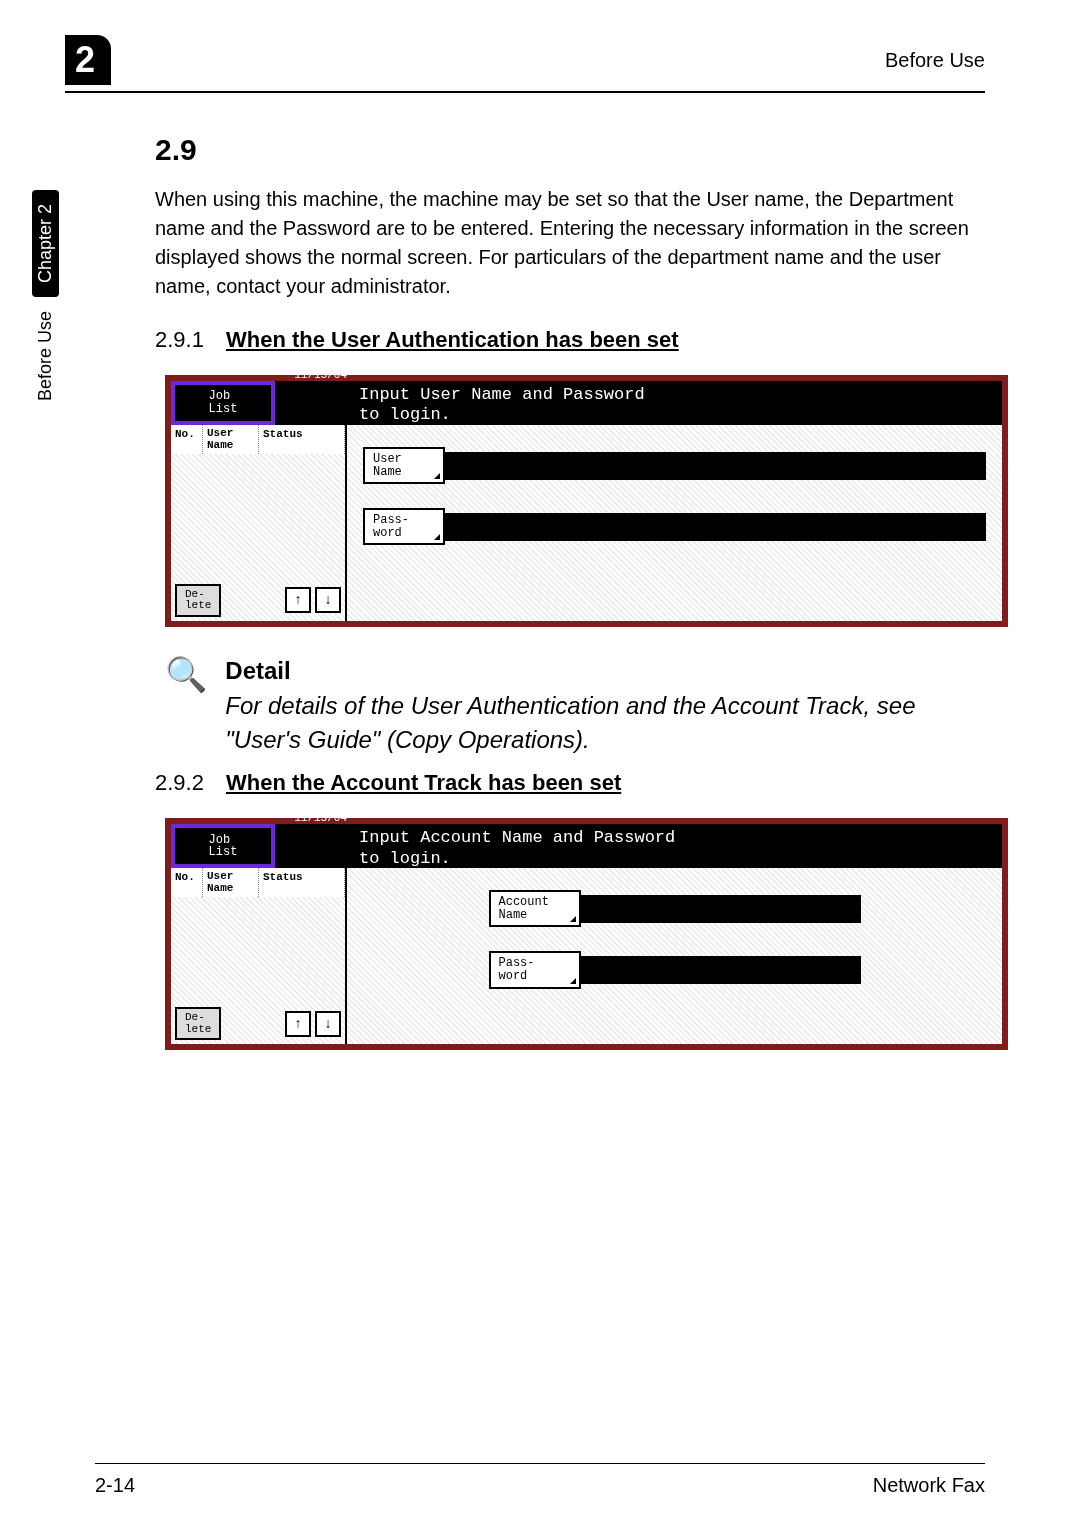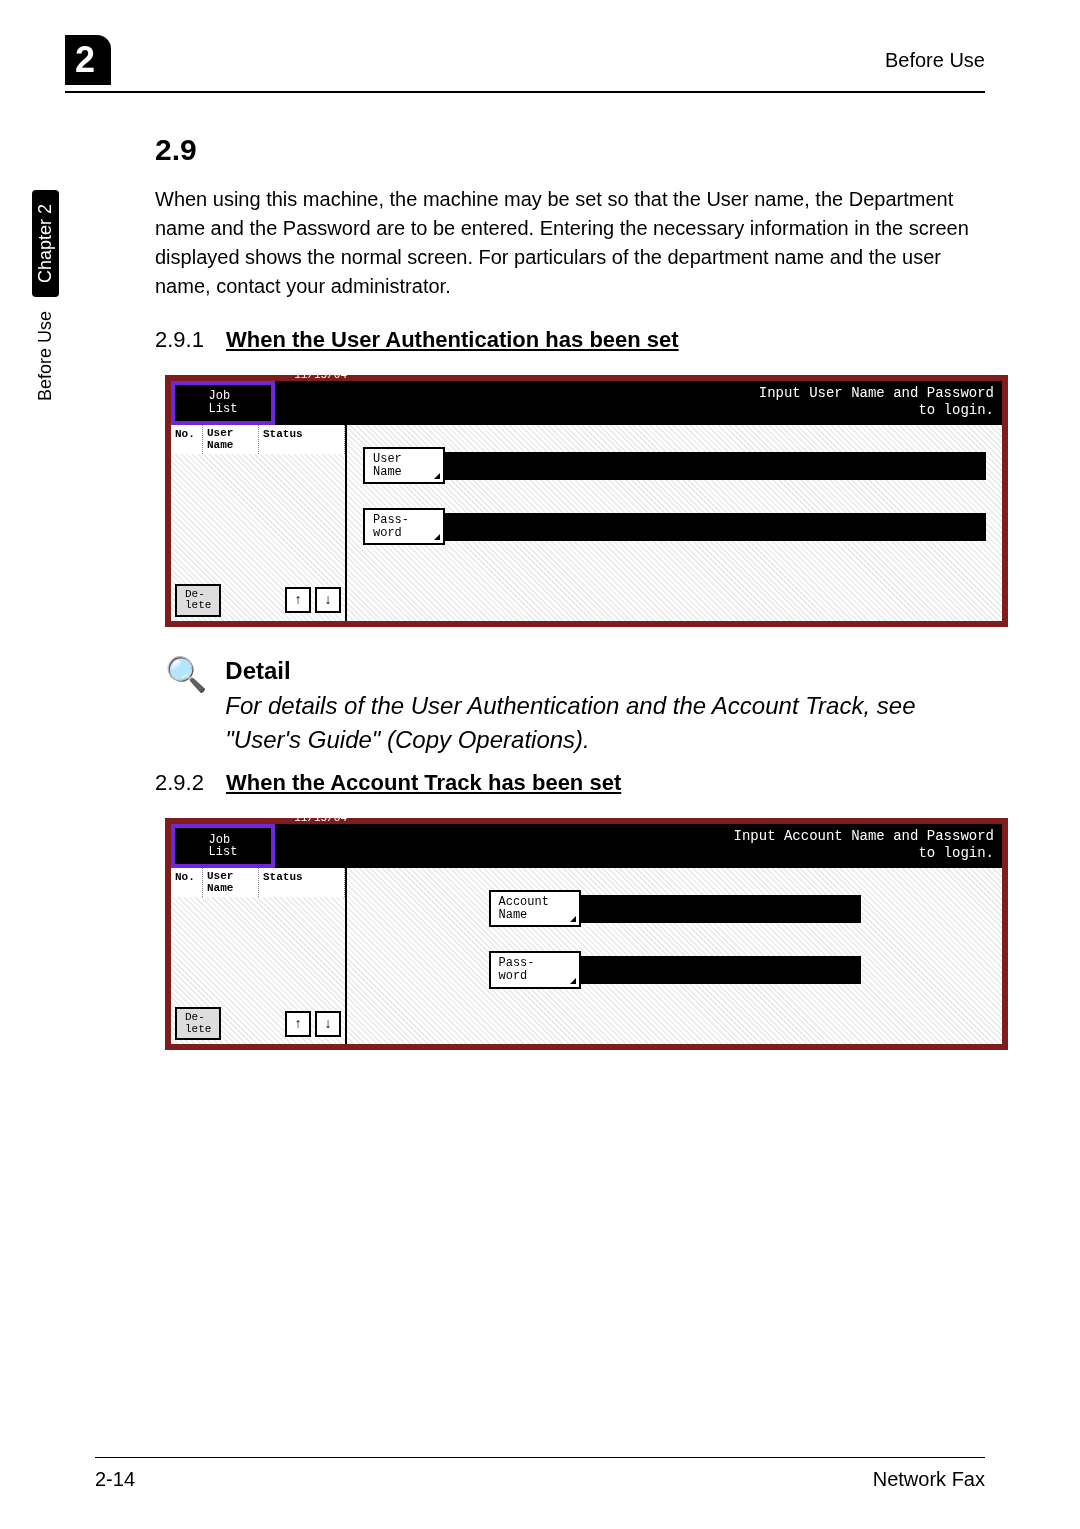--- a/index.html
+++ b/index.html
@@ -17,21 +17,21 @@
   .sectitle { font-size: 30px; font-weight: bold; }
   .para { font-size: 20px; line-height: 1.45; margin-bottom: 26px; margin-left: 0; }
   .subrow { display: flex; align-items: baseline; gap: 22px; margin-top: 14px; margin-bottom: 22px; }
   .subnum { font-size: 22px; font-weight: normal; }
   .subtitle { font-size: 22px; font-weight: bold; text-decoration: underline; }
   .panel-wrap { margin: 10px 0 30px 10px; }
   .panel { width: 843px; border: 6px solid #7f1d1d; font-family: "Courier New", monospace; background: #6d28d9; }
   .panel-top { display: flex; height: 44px; }
   .joblist-btn { width: 96px; margin: 4px; border: 2px solid #000; background: #000; color: #fff; font-size: 12px; display: flex; flex-direction: column; align-items: center; justify-content: center; line-height: 1.05; }
   .datetime { width: 76px; display: flex; flex-direction: column; align-items: flex-end; justify-content: center; font-size: 11px; color: #fff; background: #000; padding-right: 4px; gap: 45px; }
-  .prompt { flex: 1; border-bottom: 1px solid #000; font-size: 14px; color: #fff; background: #000; padding: 4px 8px; line-height: 1.2; text-align: right; }
+  .prompt { flex: 1; border-bottom: 1px solid #000; font-size: 17px; color: #fff; background: #000; padding: 4px 8px; line-height: 1.2; }
   .panel-body { display: flex; height: 196px; }
   .left-col { width: 176px; border-right: 2px solid #000; background: repeating-linear-gradient(45deg,#eee,#eee 2px,#fff 2px,#fff 4px); display: flex; flex-direction: column; }
   .list-hdr { display: flex; font-size: 11px; font-weight: bold; background:#fff; }
   .list-hdr span { padding: 3px 4px; border-right: 1px dotted #888; }
   .list-hdr .c1 { width: 32px; }
   .list-hdr .c2 { width: 56px; line-height:1.05; }
   .list-hdr .c3 { flex: 1; }
   .list-fill { flex: 1; }
   .left-foot { display: flex; gap: 4px; padding: 4px; align-items: center; }
   .del-btn { border: 2px solid #000; font-size: 11px; padding: 3px 8px; background:#ddd; line-height:1.05; }
@@ -42,21 +42,21 @@
   .field-label:after { content:""; position:absolute; right:3px; bottom:3px; width:0; height:0; border-left:6px solid transparent; border-bottom:6px solid #000; }
   .field-input { flex: 1; height: 28px; background: #000; margin-left: 0; }
   .right-col.centered .field-row { justify-content: center; }
   .right-col.centered .field-input { flex: none; width: 280px; }
   .right-col.centered .field-label { width: 92px; }
   .detail-block { display: flex; gap: 18px; margin: 28px 0 10px 10px; align-items: flex-start; }
   .mag { font-size: 34px; line-height: 1; }
   .detail-text { font-size: 24px; }
   .detail-title { font-weight: bold; margin-bottom: 4px; }
   .detail-body { font-style: italic; line-height: 1.4; }
-  .footer-row { position: absolute; bottom: 38px; left: 95px; right: 95px; display: flex; justify-content: space-between; font-size: 20px; border-top: 1px solid #000; padding-top: 10px; }
+  .footer-row { position: absolute; bottom: 32px; left: 95px; right: 95px; display: flex; justify-content: space-between; font-size: 20px; border-top: 1px solid #000; padding-top: 10px; }
 </style>
 </head>
 <body>
 
 <div class="page">
 
   <div class="header-row">
     <div class="chapter-badge">2</div>
     <div class="header-right">Before Use</div>
   </div>

